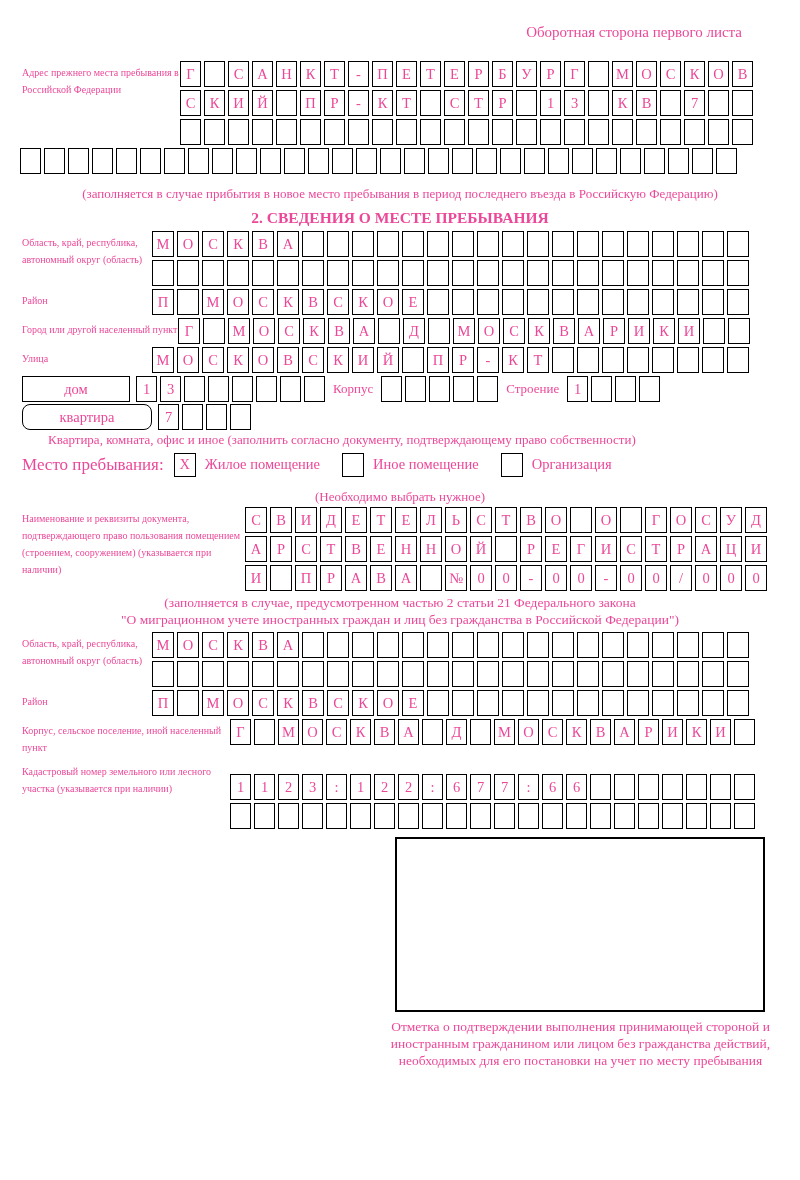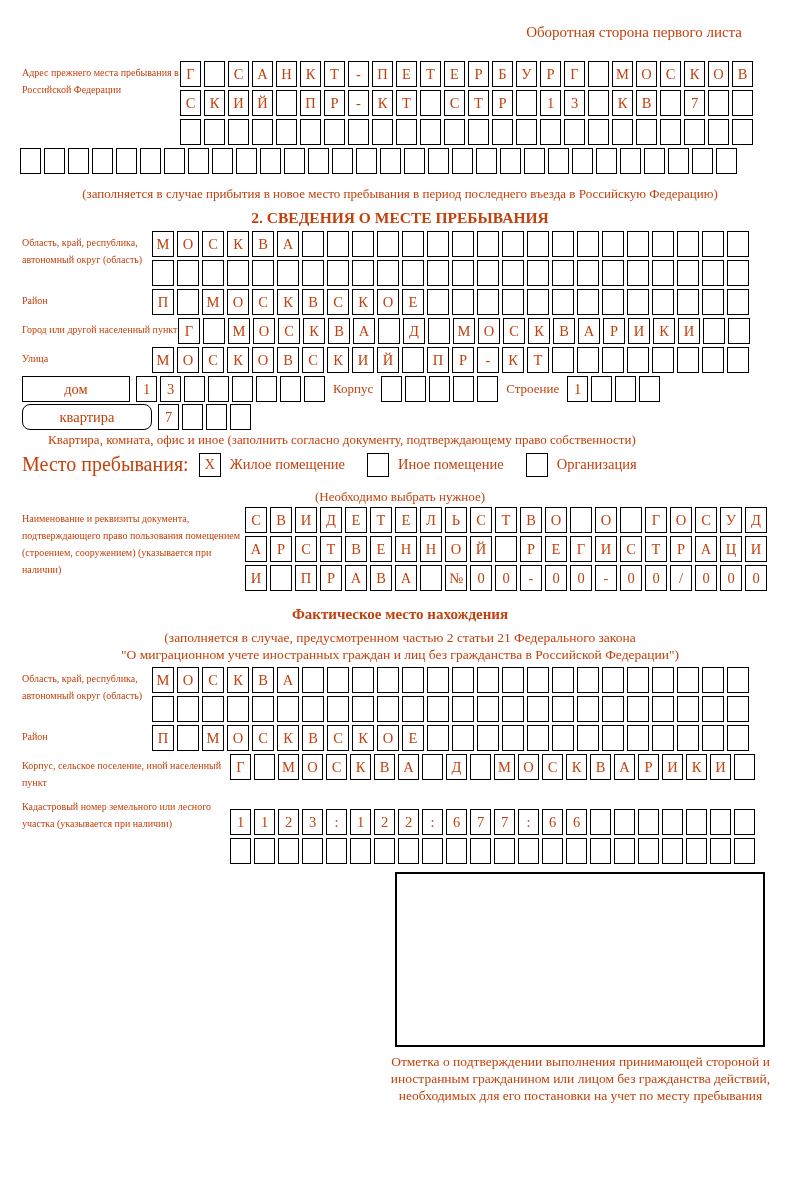--- a/index.html
+++ b/index.html
@@ -1,17 +1,17 @@
 <!DOCTYPE html>
 <html><head>
 <meta charset="utf-8">
 <style>
   html,body{margin:0;padding:0;background:#fff;}
   .page{
-    position:relative;width:800px;height:1180px;background:#fff;color:#c2410c;
+    position:relative;width:800px;height:1180px;background:#fff;color:#ec4899;
     font-family:"Liberation Serif","DejaVu Serif",serif;overflow:hidden;
   }
   .header-note{text-align:right;padding:24px 58px 0 0;font-size:15px;}
   .field{display:flex;margin:0 0 3px 22px;align-items:flex-start;}
   .label{font-size:10px;line-height:17px;flex:none;padding-top:3px;}
   .w158{width:158px}.w130{width:130px}.w156{width:156px}.w208{width:208px}.w223{width:223px}
   .rowstack{display:flex;flex-direction:column;gap:3px;}
   .cellrow{display:flex;gap:3px;height:26px;flex:none;}
   .cell{
     box-sizing:border-box;width:22px;height:26px;border:1.8px solid #000;
@@ -24,21 +24,21 @@
   .sect-title{font-weight:bold;font-size:15.5px;text-align:center;margin:7px 0 4px;}
   .houserow{display:flex;align-items:center;margin:2px 0 0 22px;height:26px;}
   .widebox{
     box-sizing:border-box;height:26px;border:1.8px solid #000;display:flex;
     align-items:center;justify-content:center;font-size:14.5px;flex:none;background:#fff;
   }
   .wb108{width:108px;margin-right:6px;}
   .wb130{width:130px;margin-right:6px;border-radius:8px;}
   .inlinelabel{font-size:13px;margin:0 8px;flex:none;}
   .stayrow{display:flex;align-items:center;margin:4px 0 0 22px;height:25px;}
-  .staylabel{font-size:20px;margin-right:10px;}
+  .staylabel{font-size:17px;margin-right:10px;}
   .optlabel{font-size:14.5px;margin:0 22px 0 9px;}
   .checkbox{width:22px;height:24px;}
   .subnote{font-size:13.5px;line-height:17px;text-align:center;}
   .acttitle{font-weight:bold;font-size:15px;text-align:center;margin:15px 0 6px;}
   .stampbox{
     box-sizing:border-box;width:370px;height:175px;border:2px solid #000;
     margin:8px 35px 0 auto;background:#fff;
   }
   .stamp-caption{
     width:395px;margin:6px 22px 0 auto;text-align:center;font-size:13.5px;line-height:17px;
@@ -437,21 +437,20 @@
           <span class="cell">0</span>
           <span class="cell">0</span>
           <span class="cell">/</span>
           <span class="cell">0</span>
           <span class="cell">0</span>
           <span class="cell">0</span>
         </div>
     </div>
   </div>
 
-  <div class="acttitle">Фактическое место нахождения</div>
   <div class="subnote">(заполняется в случае, предусмотренном частью 2 статьи 21 Федерального закона</div>
   <div class="subnote">"О миграционном учете иностранных граждан и лиц без гражданства в Российской Федерации")</div>
 
   <div class="field mt4">
     <div class="label w130">Область, край, республика, автономный округ (область)</div>
     <div class="rowstack">
       <div class="cellrow">
           <span class="cell">М</span>
           <span class="cell">О</span>
           <span class="cell">С</span>

